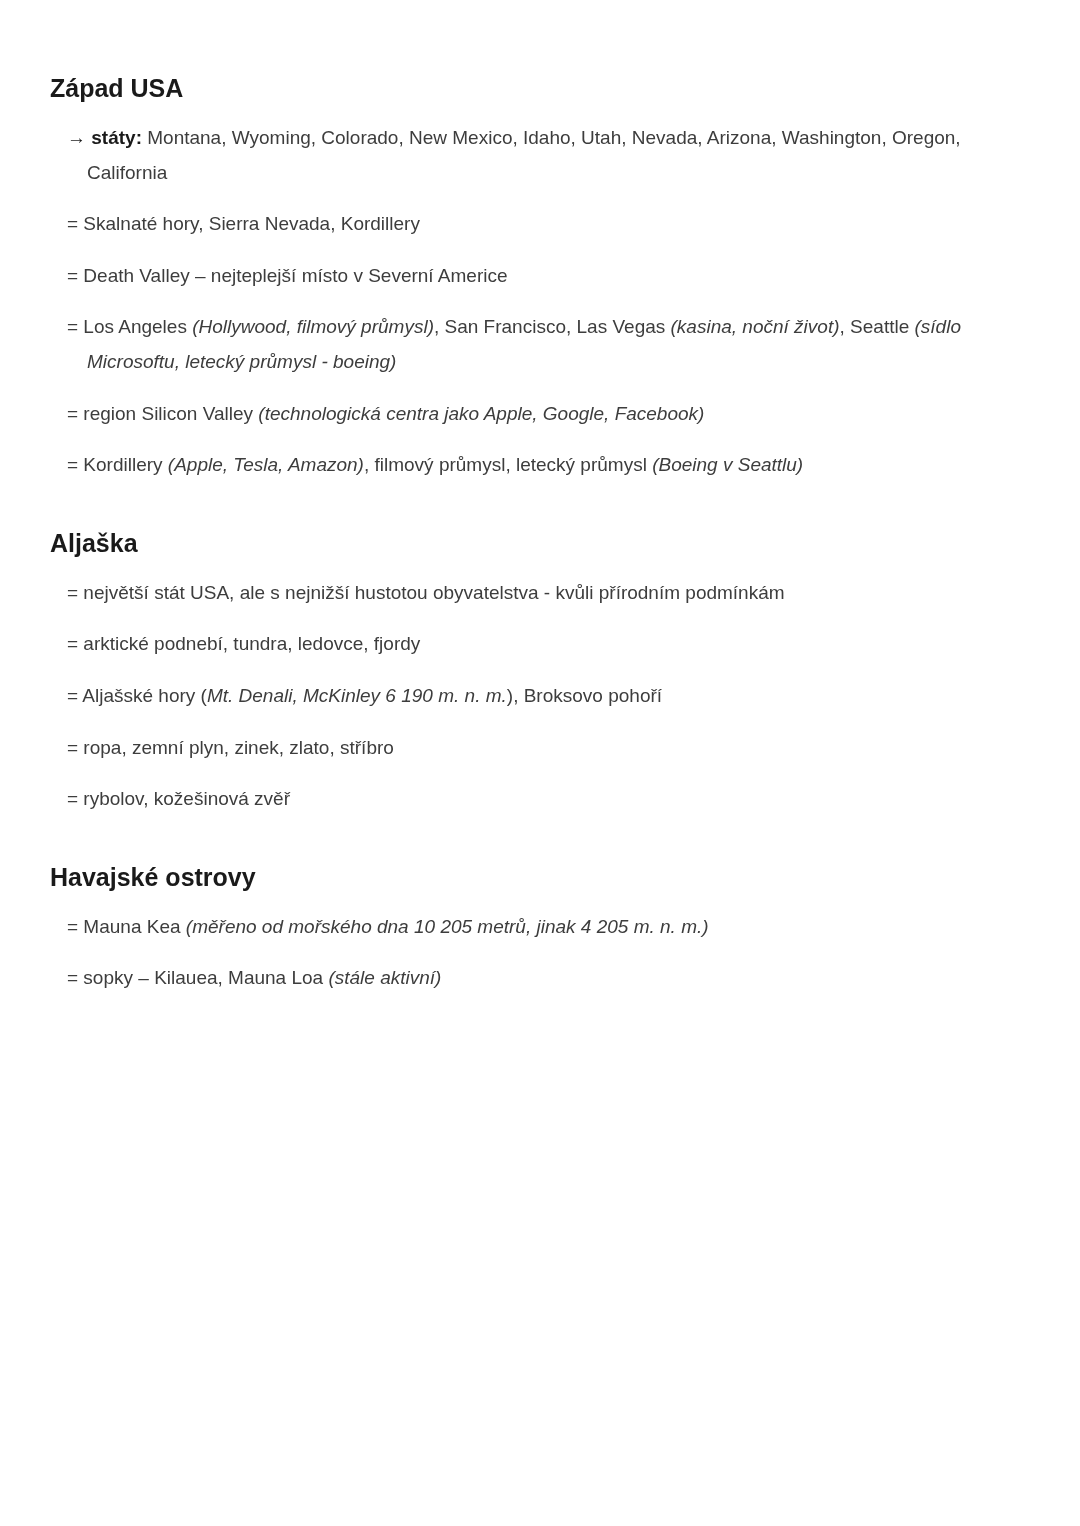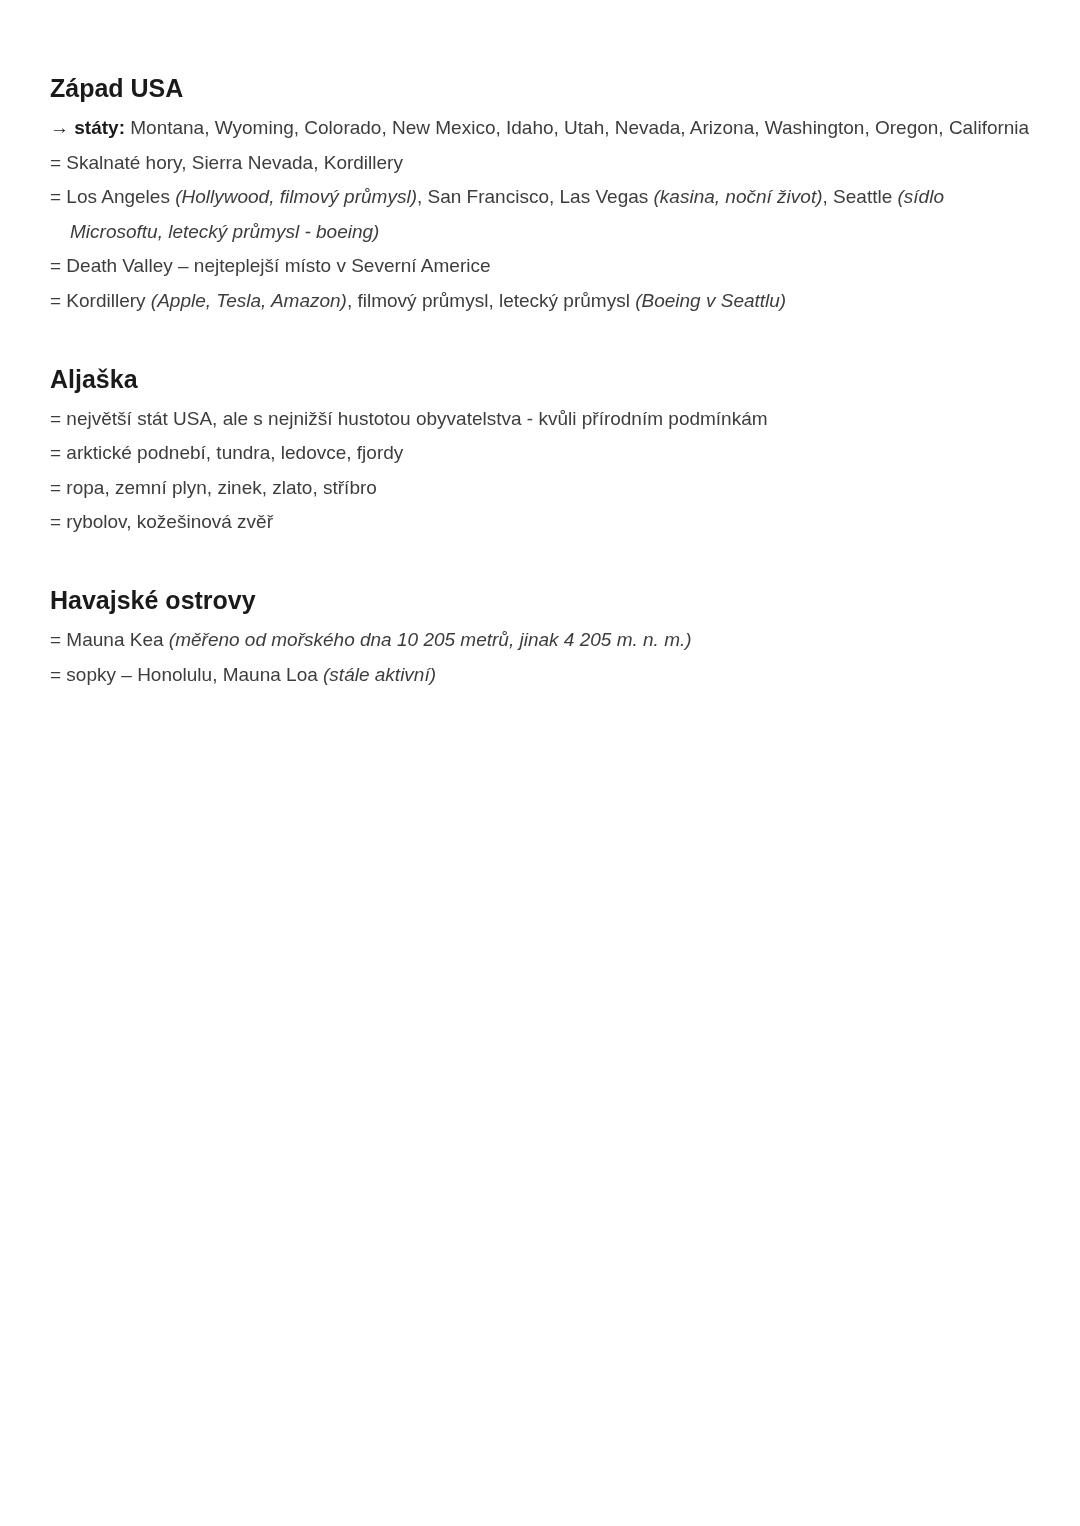--- a/index.html
+++ b/index.html
@@ -24,52 +24,54 @@
     margin: 0 0 44px 0;
   }
   .section-title {
     font-size: 25px;
     line-height: 32px;
     font-weight: 700;
     color: #1a1a1a;
     margin: 0 0 7px 0;
   }
   .line {
-    margin: 0;
+    margin: 17px;
     font-size: 19px;
     line-height: 34.6px;
     max-width: 982px;
     padding-left: 20px;
     text-indent: -20px;
   }
   .n { font-style: normal; font-weight: 400; }
   .b { font-weight: 700; color: #1a1a1a; }
   .i { font-style: italic; }
 </style>
 </head>
 <body>
 
 <div class="page">
 
   <section class="doc-section">
     <h2 class="section-title">Západ USA</h2>
     <p class="line"><span class="b">→ státy:</span><span class="n"> Montana, Wyoming, Colorado, New Mexico, Idaho, Utah, Nevada, Arizona, Washington, Oregon, California</span></p>
     <p class="line"><span class="n">= Skalnaté hory, Sierra Nevada, Kordillery</span></p>
+    <p class="line"><span class="n">= Death Valley – nejteplejší místo v Severní Americe</span></p>
     <p class="line"><span class="n">= Los Angeles </span><span class="i">(Hollywood, filmový průmysl)</span><span class="n">, San Francisco, Las Vegas </span><span class="i">(kasina, noční život)</span><span class="n">, Seattle </span><span class="i">(sídlo Microsoftu, letecký průmysl - boeing)</span></p>
-    <p class="line"><span class="n">= Death Valley – nejteplejší místo v Severní Americe</span></p>
+    <p class="line"><span class="n">= region Silicon Valley </span><span class="i">(technologická centra jako Apple, Google, Facebook)</span></p>
     <p class="line"><span class="n">= Kordillery </span><span class="i">(Apple, Tesla, Amazon)</span><span class="n">, filmový průmysl, letecký průmysl </span><span class="i">(Boeing v Seattlu)</span></p>
   </section>
 
   <section class="doc-section">
     <h2 class="section-title">Aljaška</h2>
     <p class="line"><span class="n">= největší stát USA, ale s nejnižší hustotou obyvatelstva - kvůli přírodním podmínkám</span></p>
     <p class="line"><span class="n">= arktické podnebí, tundra, ledovce, fjordy</span></p>
+    <p class="line"><span class="n">= Aljašské hory (</span><span class="i">Mt. Denali, McKinley 6 190 m. n. m.</span><span class="n">), Broksovo pohoří</span></p>
     <p class="line"><span class="n">= ropa, zemní plyn, zinek, zlato, stříbro</span></p>
     <p class="line"><span class="n">= rybolov, kožešinová zvěř</span></p>
   </section>
 
   <section class="doc-section">
     <h2 class="section-title">Havajské ostrovy</h2>
     <p class="line"><span class="n">= Mauna Kea </span><span class="i">(měřeno od mořského dna 10 205 metrů, jinak 4 205 m. n. m.)</span></p>
-    <p class="line"><span class="n">= sopky – Honolulu, Mauna Loa </span><span class="i">(stále aktivní)</span></p>
+    <p class="line"><span class="n">= sopky – Kilauea, Mauna Loa </span><span class="i">(stále aktivní)</span></p>
   </section>
 
 </div>
 
 </body></html>

